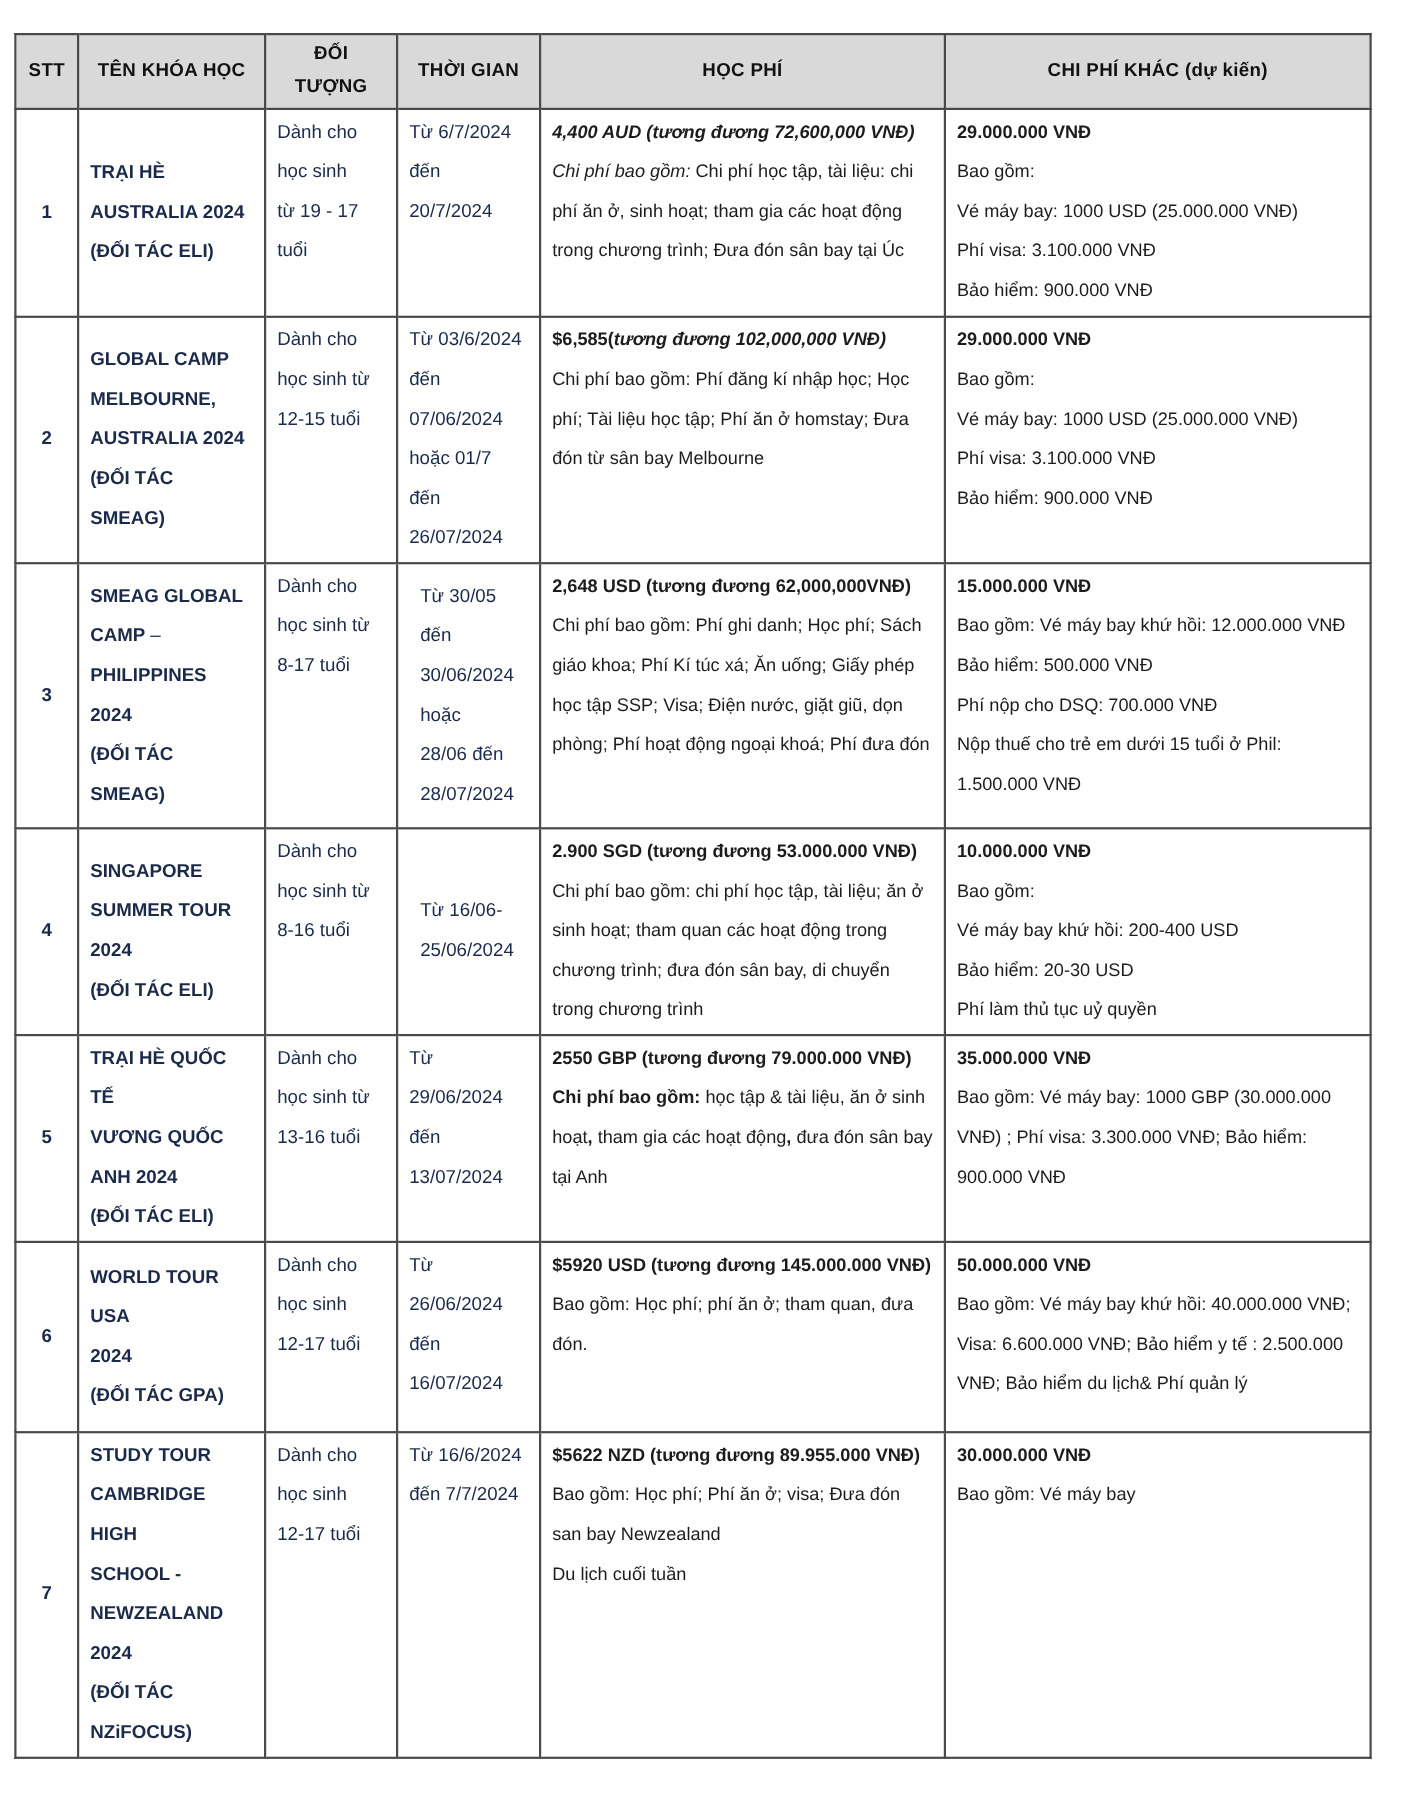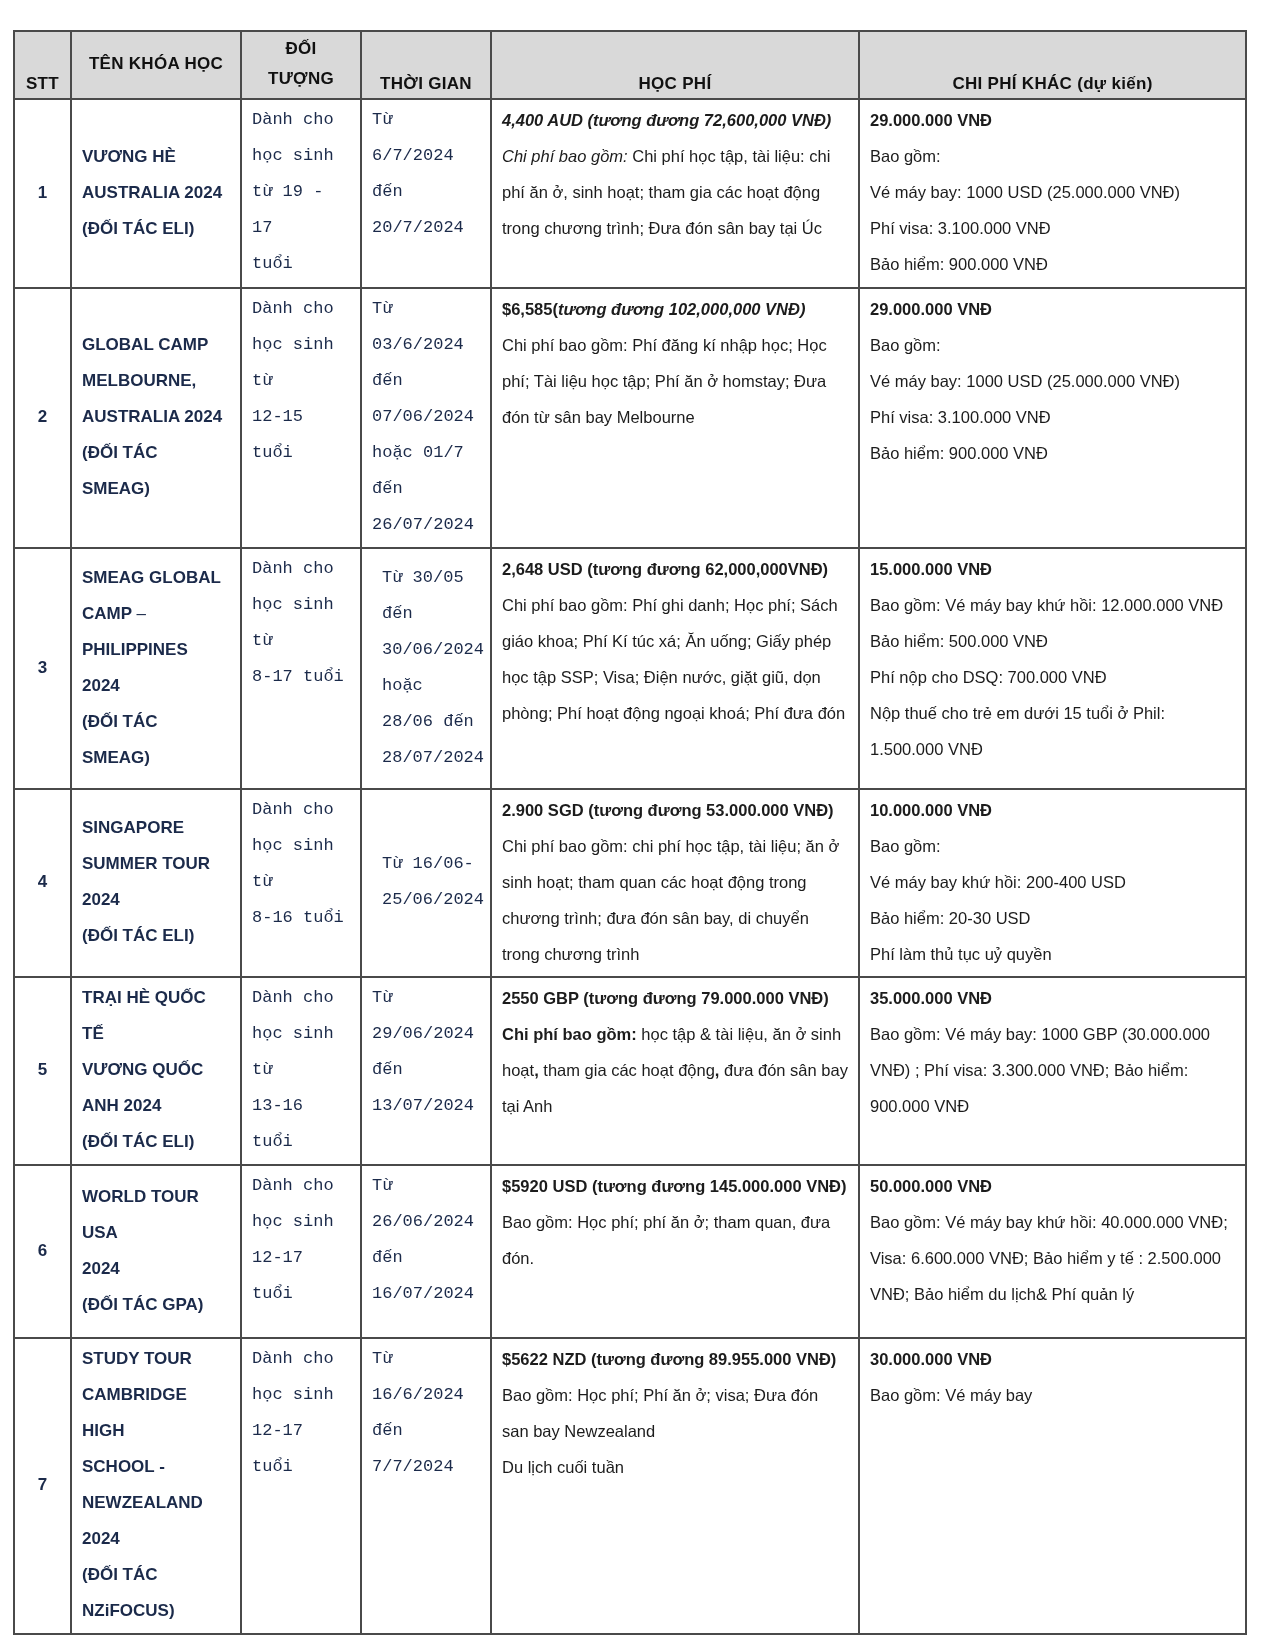--- a/index.html
+++ b/index.html
@@ -29,29 +29,29 @@
   }
   thead tr{height:68px;}
   th{
     background:var(--header-bg);
     color:#111111;
     font-size:17px;
     font-weight:bold;
     text-align:center;
     letter-spacing:.3px;
   }
-  th.h0,th.h3,th.h4,th.h5{vertical-align:bottom;padding-bottom:4px;}
+  th.h0,th.h3,th.h4,th.h5{vertical-align:bottom;padding-bottom:24px;}
   th.h1,th.h2{vertical-align:middle;line-height:30px;}
   td{font-size:17px;line-height:36px;}
   td.c0{
     text-align:center;vertical-align:middle;
     color:var(--navy);
   }
   td.c1{vertical-align:middle;color:var(--navy);}
-  td.c2,td.c3{color:var(--navy);font-family:Liberation Mono, monospace;}
+  td.c2,td.c3{color:var(--navy);}
   td.c4,td.c5{color:var(--ink);font-size:16.5px;}
   
   tbody tr:nth-child(3) td.c3,
   tbody tr:nth-child(4) td.c3{vertical-align:middle;padding-left:20px;}
   tbody tr:nth-child(1){height:189px;}
   tbody tr:nth-child(2){height:205px;}
   tbody tr:nth-child(3){height:241px;}
   tbody tr:nth-child(4){height:175px;}
   tbody tr:nth-child(5){height:147px;}
   tbody tr:nth-child(6){height:173px;}
@@ -81,21 +81,21 @@
       <th class="h4">HỌC PHÍ</th>
       <th class="h5">CHI PHÍ KHÁC (dự kiến)</th>
     </tr>
   </thead>
   <tbody>
       <tr>
         <td class="c0">
           <p class="para"><span class="b">1</span></p>
         </td>
         <td class="c1">
-          <p class="para"><span class="b">VƯƠNG HÈ</span></p>
+          <p class="para"><span class="b">TRẠI HÈ</span></p>
           <p class="para"><span class="b">AUSTRALIA 2024</span></p>
           <p class="para"><span class="b">(ĐỐI TÁC ELI)</span></p>
         </td>
         <td class="c2">
           <p class="para"><span>Dành cho</span></p>
           <p class="para"><span>học sinh</span></p>
           <p class="para"><span>từ 19 - 17</span></p>
           <p class="para"><span>tuổi</span></p>
         </td>
         <td class="c3">

